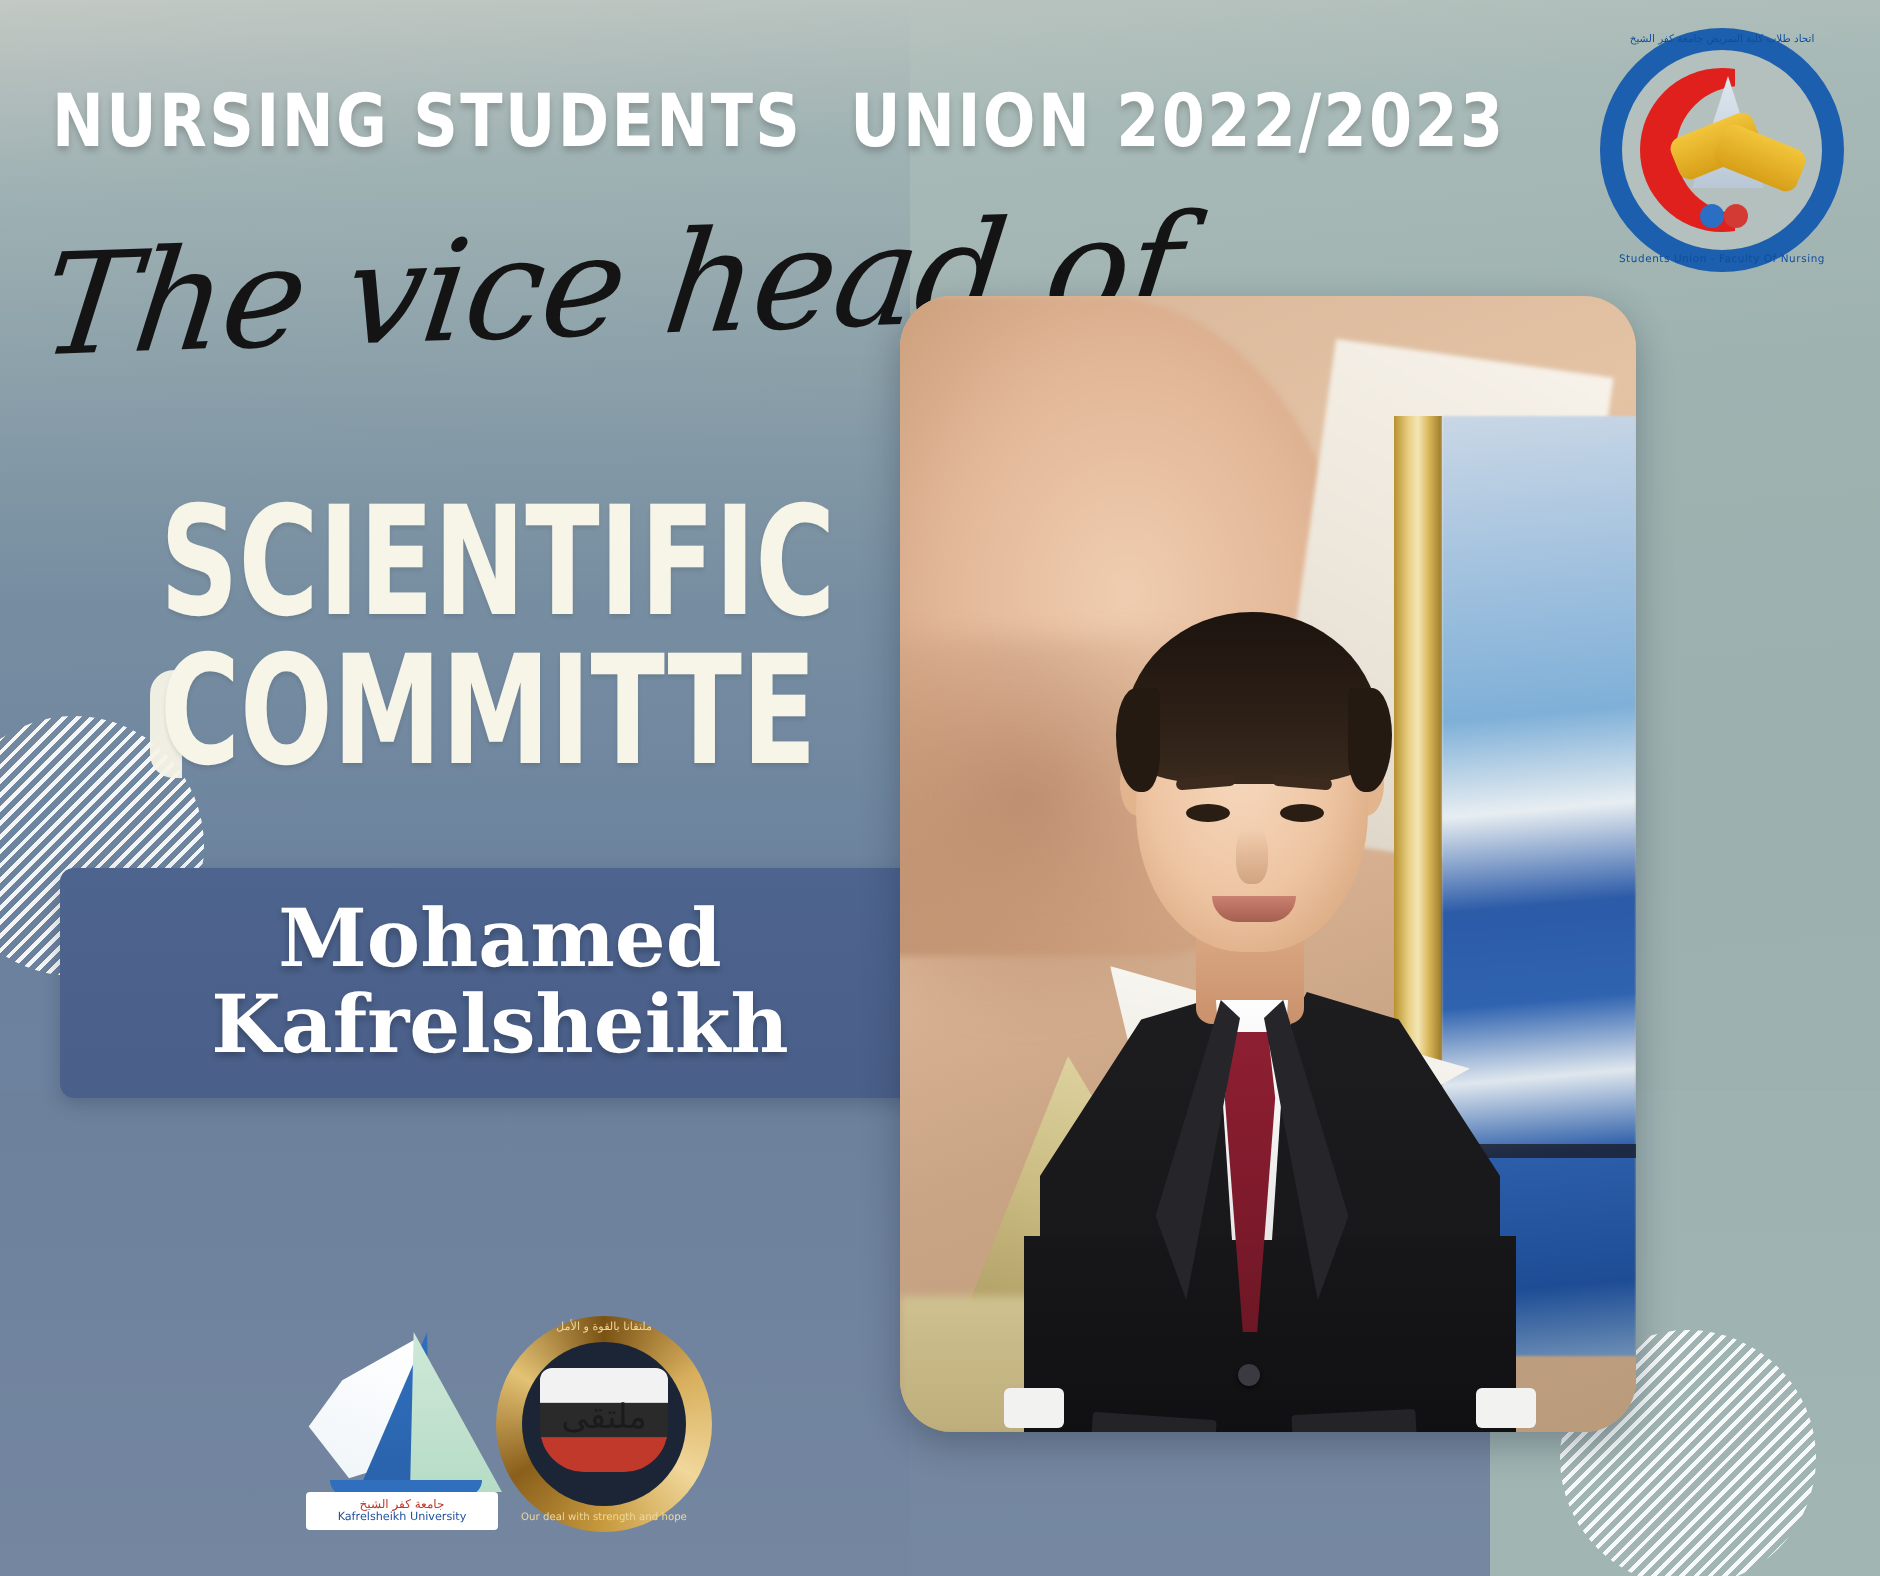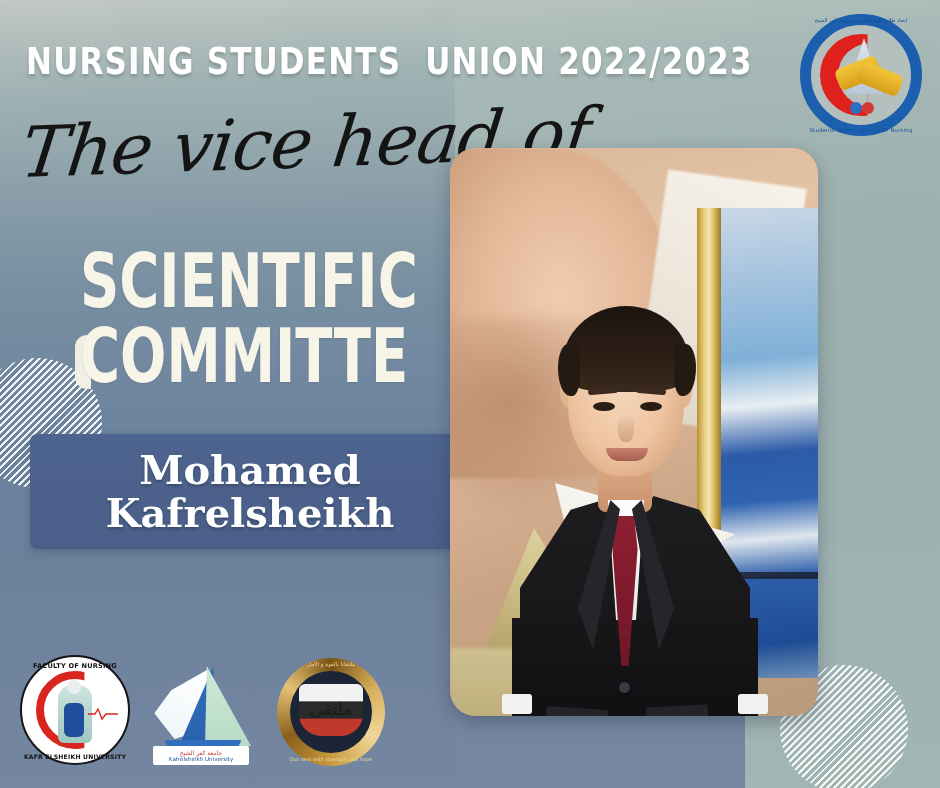--- a/index.html
+++ b/index.html
@@ -306,21 +306,21 @@
       background:linear-gradient(180deg,#cfe8d8,#b6dcc6);
       clip-path:polygon(4% 0, 100% 100%, 0 100%); }
   .lu-hull{ position:absolute; left:20px; top:80px; width:76px; height:8px;
       background:#2f6fbd; border-radius:0 0 8px 8px; }
   .lu-plate{ position:absolute; left:8px; top:86px; width:96px; height:19px;
       background:#ffffff; border-radius:2px; display:flex; align-items:center;
       justify-content:center; flex-direction:column; }
   .lu-ar{ font-size:6px; color:#c0392b; font-family:"DejaVu Sans", sans-serif; }
   .lu-en{ font-size:5.6px; color:#1f4f9c; font-family:"DejaVu Sans", sans-serif; }
 
-  #logo-forum{ left:277px; top:658px; width:108px; height:108px; }
+  #logo-forum{ left:248px; top:658px; width:108px; height:108px; }
   .lf-ring{ position:absolute; inset:0; border-radius:50%;
       background:conic-gradient(#7a5214,#d7ae5c,#f0d79a,#c79a3e,#8a5f1b,#e3c274,#7a5214); }
   .lf-inner{ position:absolute; inset:13px; border-radius:50%;
       background:#1b2536; }
   .lf-shield{ position:absolute; left:22px; top:26px; width:64px; height:52px;
       background:linear-gradient(180deg,#f2f2f2 0%, #f2f2f2 33%, #2a2a2a 34%, #2a2a2a 66%, #c0392b 67%, #c0392b 100%);
       border-radius:6px 6px 22px 22px; }
   .lf-cal{ position:absolute; left:30px; top:34px; width:48px; height:34px;
       font-family:"DejaVu Sans", sans-serif; font-size:17px; color:#1b1b1b;
       display:flex; align-items:center; justify-content:center; }
@@ -402,32 +402,20 @@
     <div class="ul-cres"></div>
     <div class="ul-tri"></div>
     <div class="ul-hand1"></div>
     <div class="ul-hand2"></div>
     <div class="ul-dot1"></div>
     <div class="ul-dot2"></div>
     <div class="ul-txt-top">اتحاد طلاب كلية التمريض جامعة كفر الشيخ</div>
     <div class="ul-txt-bot">Students Union - Faculty Of Nursing</div>
   </div>
 
-  <div class="blogo" id="logo-nursing">
-    <div class="ln-outer"></div>
-    <div class="ln-red"></div>
-    <div class="ln-fig"></div>
-    <div class="ln-fig2"></div>
-    <div class="ln-head"></div>
-    <svg class="ln-ecg" viewBox="0 0 30 14">
-      <polyline points="0,7 7,7 10,2 14,12 18,7 30,7" fill="none" stroke="#d9251d" stroke-width="1.4"></polyline>
-    </svg>
-    <div class="ln-t1">FACULTY OF NURSING</div>
-    <div class="ln-t2">KAFR ELSHEIKH UNIVERSITY</div>
-  </div>
 
   <div class="blogo" id="logo-university">
     <div class="lu-sail-w"></div>
     <div class="lu-sail-b"></div>
     <div class="lu-sail-g"></div>
     <div class="lu-hull"></div>
     <div class="lu-plate">
       <div class="lu-ar">جامعة كفر الشيخ</div>
       <div class="lu-en">Kafrelsheikh University</div>
     </div>

